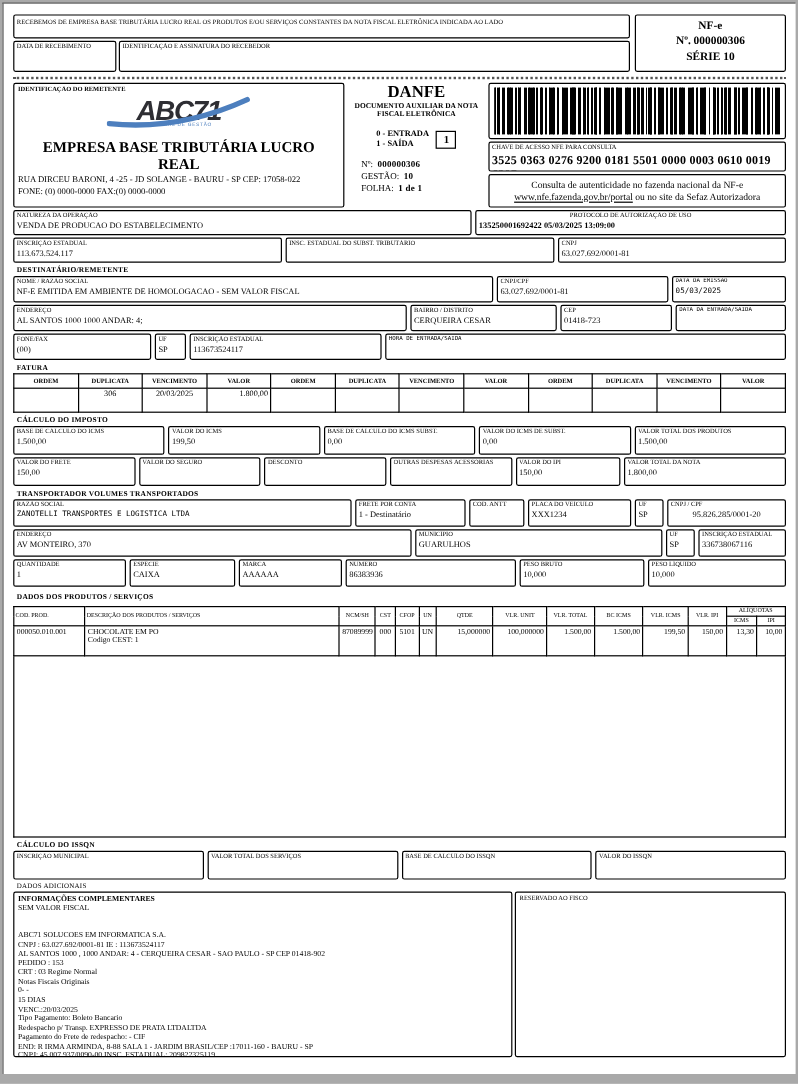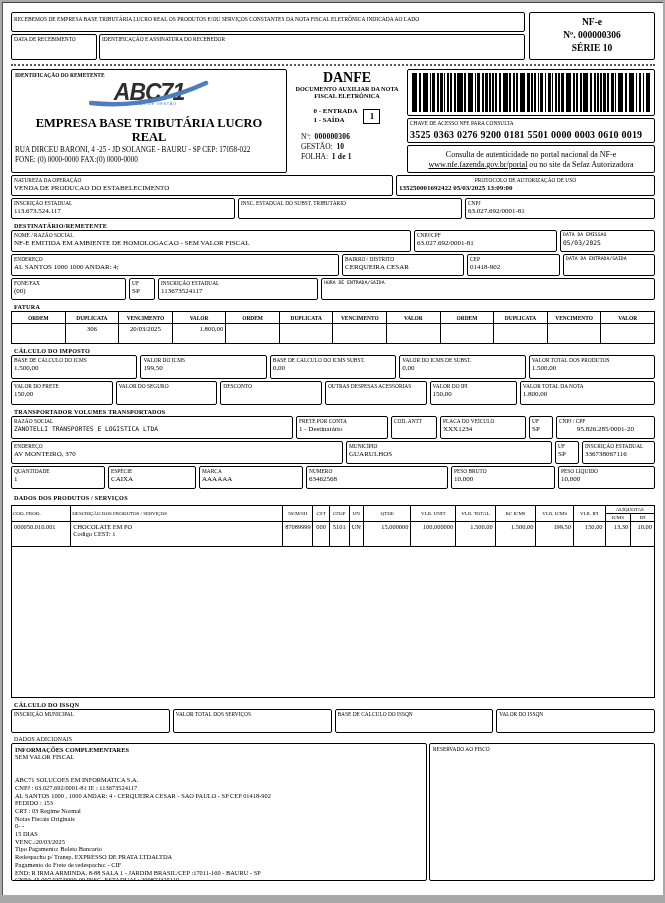--- a/index.html
+++ b/index.html
@@ -134,21 +134,21 @@
 
     <div class="emit-right">
       <div class="fbox bc-box">
         <div class="bars"></div>
       </div>
       <div class="fbox chave-box">
         <div class="lb">CHAVE DE ACESSO NFE PARA CONSULTA</div>
         <div class="chave-val">3525 0363 0276 9200 0181 5501 0000 0003 0610 0019 6207</div>
       </div>
       <div class="fbox consulta">
-        <span>Consulta de autenticidade no portal nacional da NF-e</span><br>
+        <span>Consulta de autenticidade no fazenda nacional da NF-e</span><br>
         <span class="link">www.nfe.fazenda.gov.br/portal</span><span> ou no site da Sefaz Autorizadora</span>
       </div>
     </div>
   </div>
 
   <div class="r">
     <div class="fbox" style="width:382px;height:21px">
       <div class="lb">NATUREZA DA OPERAÇÃO</div>
       <div class="vl">VENDA DE PRODUCAO DO ESTABELECIMENTO</div>
     </div>
@@ -192,21 +192,21 @@
     <div class="fbox" style="width:328px;height:22px">
       <div class="lb">ENDEREÇO</div>
       <div class="vl">AL SANTOS 1000 1000 ANDAR: 4;</div>
     </div>
     <div class="fbox" style="width:122px;height:22px">
       <div class="lb">BAIRRO / DISTRITO</div>
       <div class="vl">CERQUEIRA CESAR</div>
     </div>
     <div class="fbox" style="width:93px;height:22px">
       <div class="lb">CEP</div>
-      <div class="vl">01418-902</div>
+      <div class="vl">01418-723</div>
     </div>
     <div class="fbox flex1" style="height:22px">
       <div class="lb mono">DATA DA ENTRADA/SAÍDA</div>
       <div class="vl vmono"></div>
     </div>
   </div>
   <div class="r">
     <div class="fbox" style="width:115px;height:22px">
       <div class="lb">FONE/FAX</div>
       <div class="vl">(00)</div>
@@ -356,27 +356,27 @@
   </div>
   <div class="r">
     <div class="fbox" style="width:94px;height:23px">
       <div class="lb">QUANTIDADE</div>
       <div class="vl">1</div>
     </div>
     <div class="fbox" style="width:88px;height:23px">
       <div class="lb">ESPÉCIE</div>
       <div class="vl">CAIXA</div>
     </div>
-    <div class="fbox" style="width:104px;height:23px">
+    <div class="fbox" style="width:86px;height:23px">
       <div class="lb">MARCA</div>
       <div class="vl">AAAAAA</div>
     </div>
     <div class="fbox" style="width:142px;height:23px">
       <div class="lb">NUMERO</div>
-      <div class="vl">63462568</div>
+      <div class="vl">86383936</div>
     </div>
     <div class="fbox" style="width:104px;height:23px">
       <div class="lb">PESO BRUTO</div>
       <div class="vl">10,000</div>
     </div>
     <div class="fbox flex1" style="height:23px">
       <div class="lb">PESO LÍQUIDO</div>
       <div class="vl">10,000</div>
     </div>
   </div>

